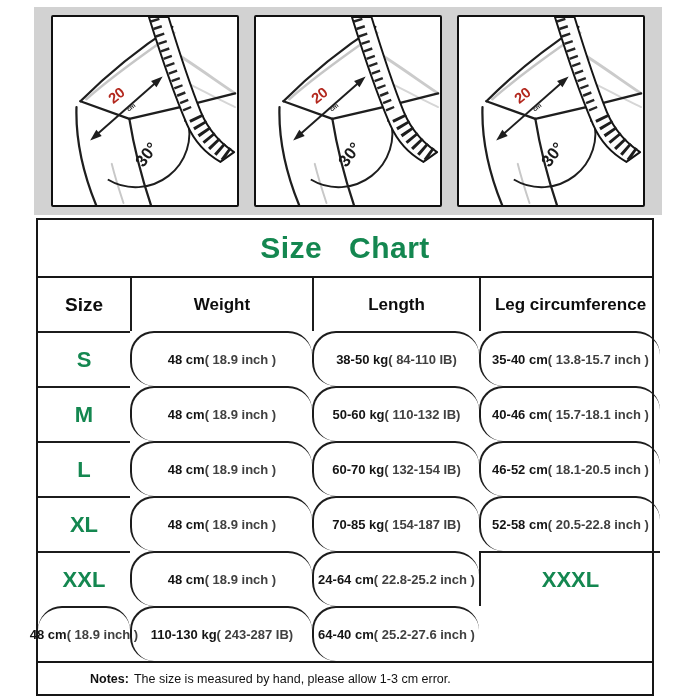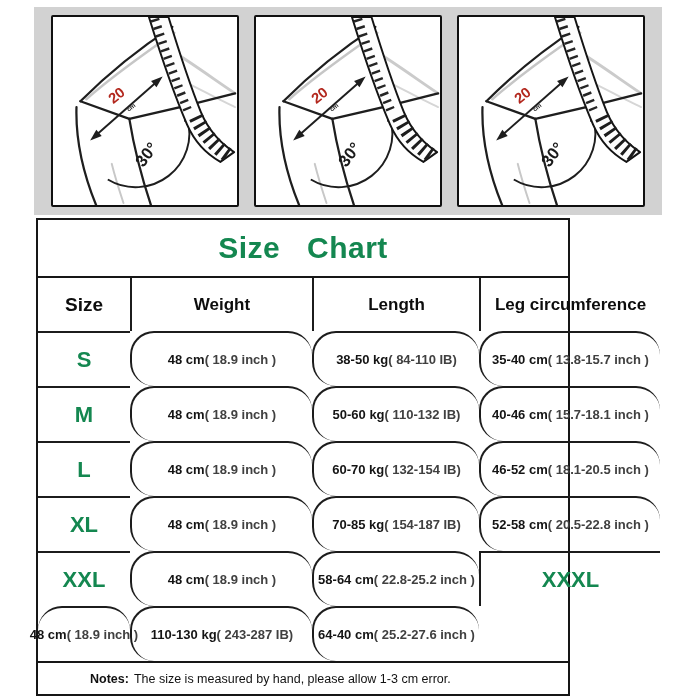--- a/index.html
+++ b/index.html
@@ -11,21 +11,21 @@
     position:absolute;left:34px;top:7px;width:628px;height:208px;
     background:#d2d2d2;display:flex;justify-content:center;align-items:center;gap:15px;
   }
   .panel{
     width:188px;height:192px;background:#ffffff;border:2px solid #101010;
     border-radius:2px;box-sizing:border-box;overflow:hidden;
   }
   .panel svg{display:block;width:100%;height:100%;}
 
   .size-table{
-    position:absolute;left:36px;top:218px;width:534px;background:#ffffff;
+    position:absolute;left:36px;top:218px;width:618px;background:#ffffff;
     border:2px solid #161616;box-sizing:border-box;
   }
   .title-row{height:56px;border-bottom:2px solid #161616;display:flex;align-items:center;justify-content:center;}
   .title-row span{font-size:30px;font-weight:bold;color:#148750;word-spacing:18px;letter-spacing:.5px;}
   .tgrid{display:grid;grid-template-columns:92px 182px 167px 181px;grid-template-rows:53px repeat(6,55px);}
   .tgrid > div{
     display:flex;align-items:center;justify-content:center;text-align:center;
     border-left:2px solid #1c1c1c;border-top:2px solid #1c1c1c;box-sizing:border-box;
   }
   .tgrid > div:nth-child(4n+1){border-left:none;}
@@ -238,21 +238,21 @@
         <span class="main">52-58 cm</span>
         <span class="alt">( 20.5-22.8 inch )</span>
       </div>
 
     <div class="scell">XXL</div>
     <div class="dcell">
         <span class="main">48 cm</span>
         <span class="alt">( 18.9 inch )</span>
       </div>
     <div class="dcell">
-        <span class="main">58-64 cm</span>
+        <span class="main">24-64 cm</span>
         <span class="alt">( 22.8-25.2 inch )</span>
       </div>
 
     <div class="scell">XXXL</div>
     <div class="dcell">
         <span class="main">48 cm</span>
         <span class="alt">( 18.9 inch )</span>
       </div>
     <div class="dcell">
         <span class="main">110-130 kg</span>

